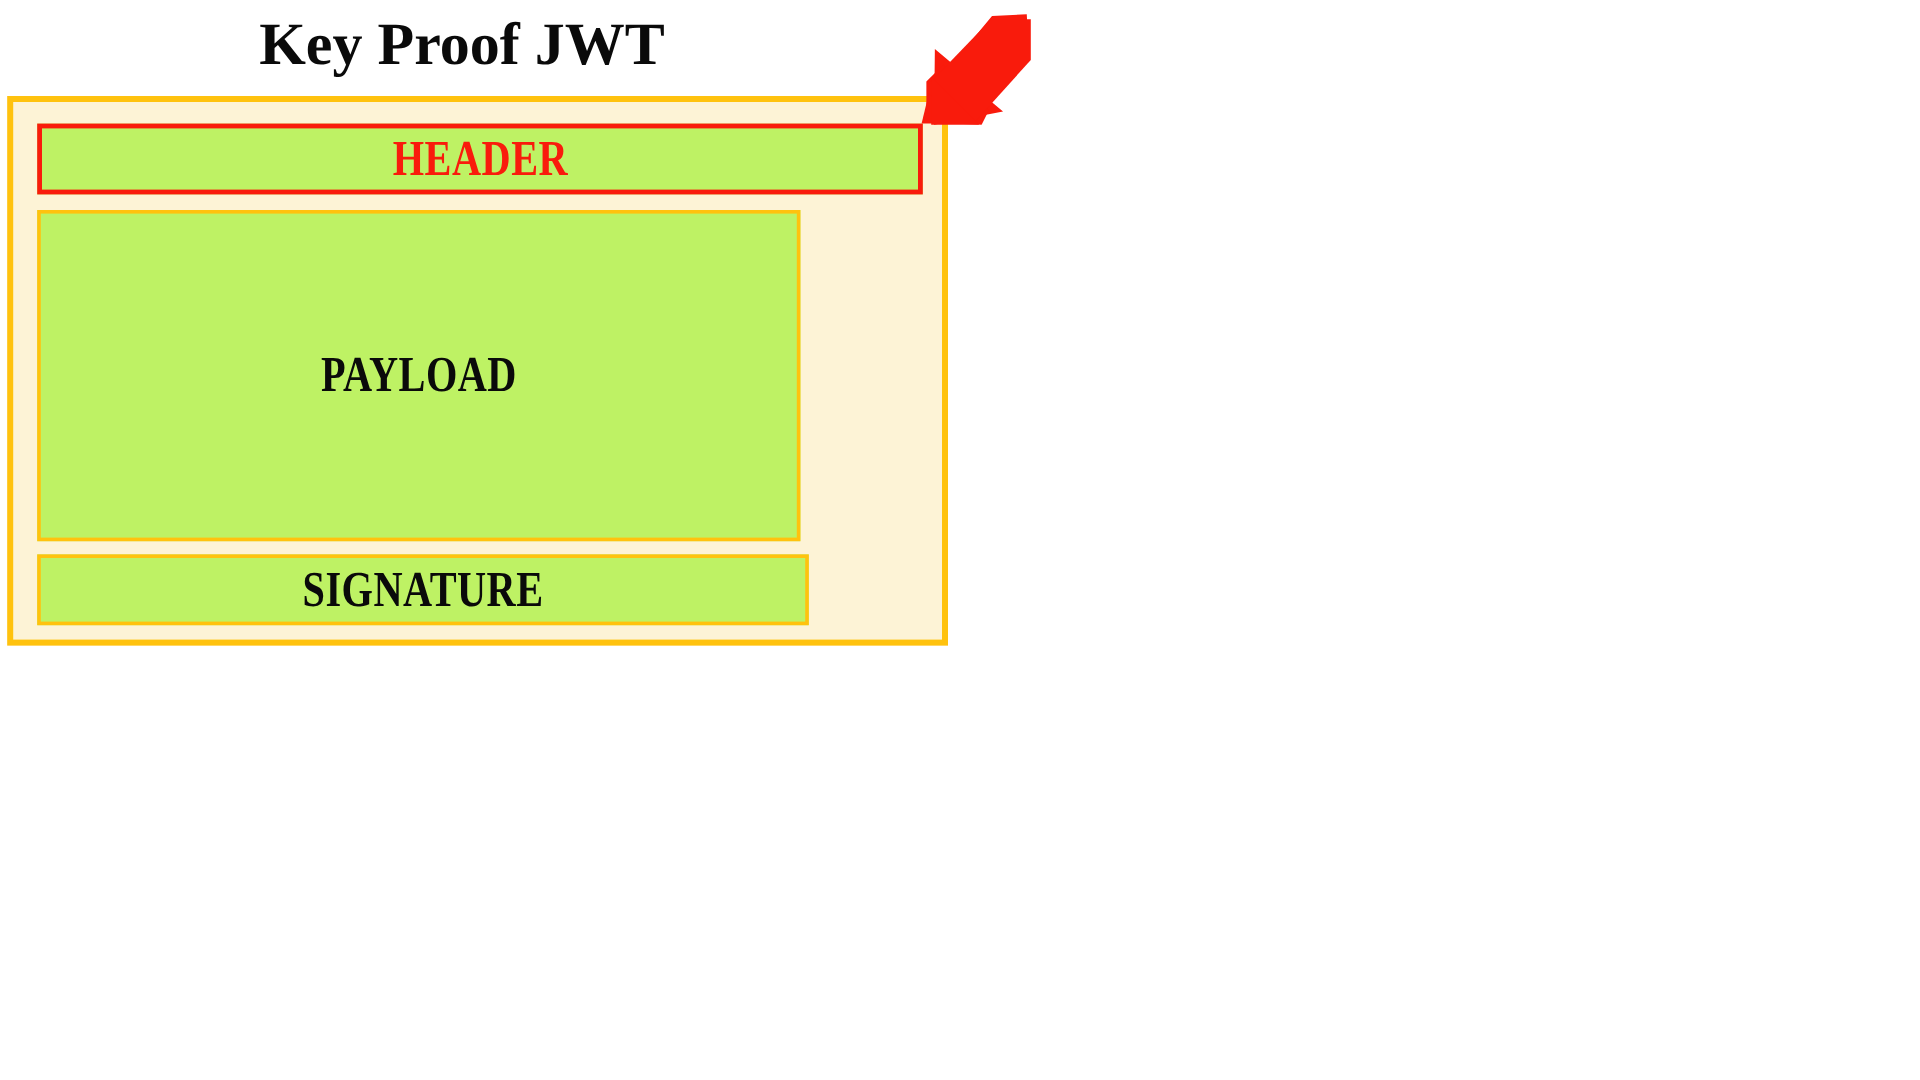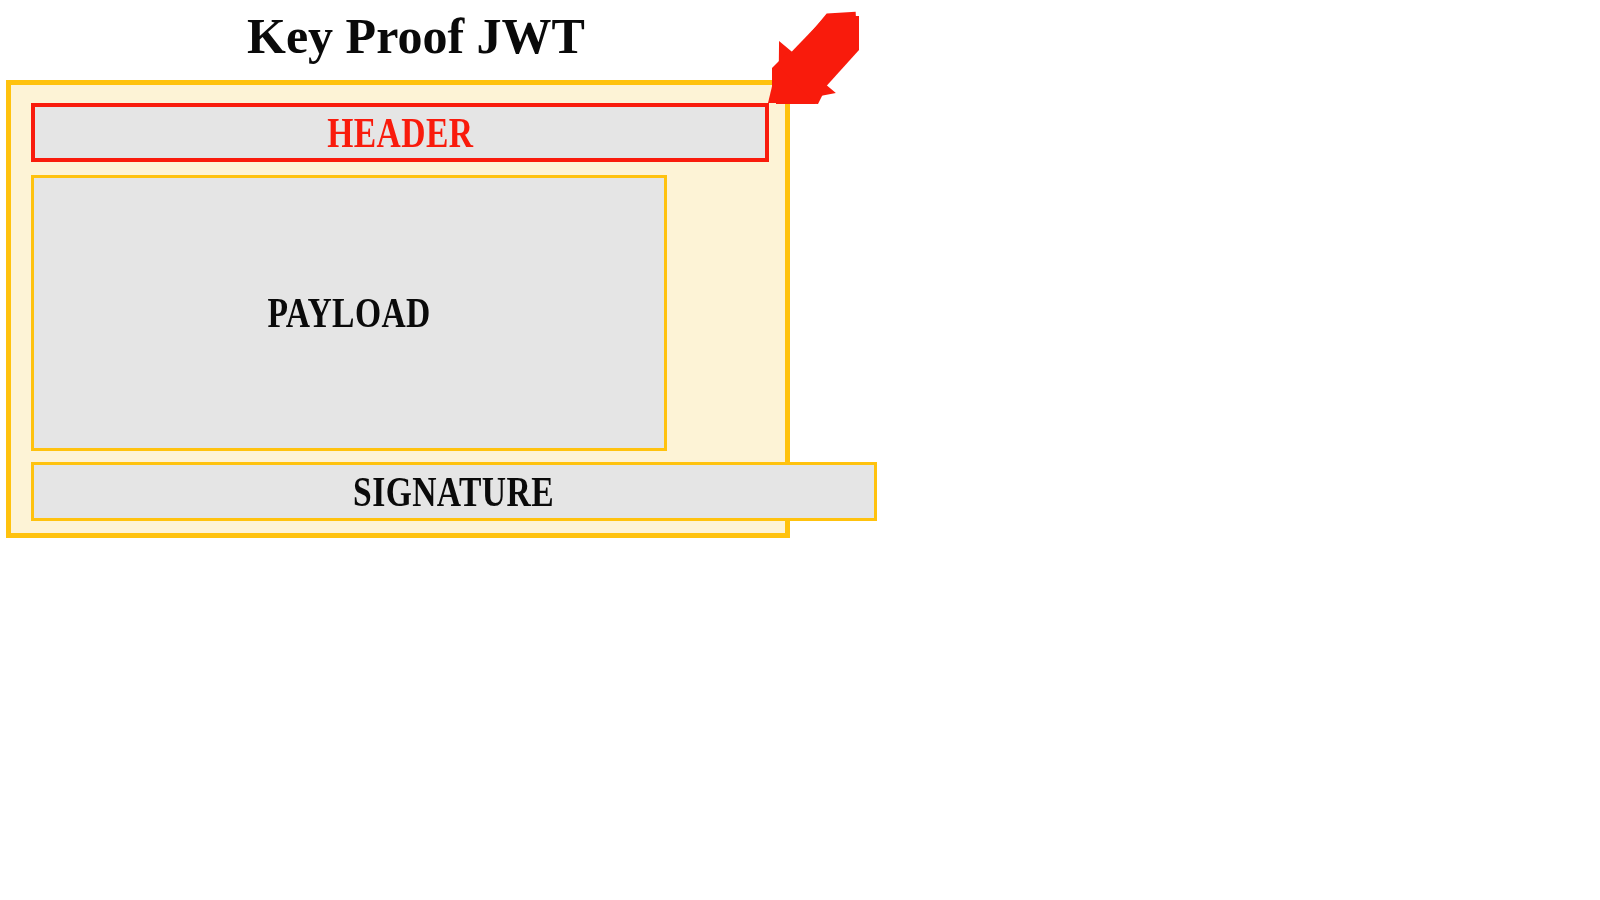--- a/index.html
+++ b/index.html
@@ -19,40 +19,39 @@
   #page-title {
     position: absolute;
     left: 216px;
     top: 8px;
     font-size: 50px;
     font-weight: bold;
     color: #0a0a0a;
     letter-spacing: 0px;
     white-space: nowrap;
     line-height: 1.15;
-    margin-left: 31px;
   }
 
   
   #jwt-container {
     position: absolute;
     left: 6px;
     top: 80px;
     width: 784px;
     height: 458px;
     box-sizing: border-box;
     background: #fdf3d6;
     border: 5px solid #ffc20e;
     padding: 0;
   }
 
   .segment {
     position: absolute;
     box-sizing: border-box;
-    background: #e5e5e5;
+    background: #bef264;
     display: flex;
     align-items: center;
     justify-content: center;
   }
 
   .segment-label {
     font-family: "Liberation Serif", "DejaVu Serif", serif;
     font-weight: bold;
     font-size: 42px;
     line-height: 1;
@@ -83,21 +82,21 @@
     border: 3px solid #ffc20e;
   }
   #segment-payload .segment-label {
     color: #0a0a0a;
   }
 
   
   #segment-signature {
     left: 20px;
     top: 377px;
-    width: 846px;
+    width: 643px;
     height: 59px;
     border: 3px solid #ffc20e;
   }
   #segment-signature .segment-label {
     color: #0a0a0a;
   }
 
   
   #annotation-arrow {
     position: absolute;

